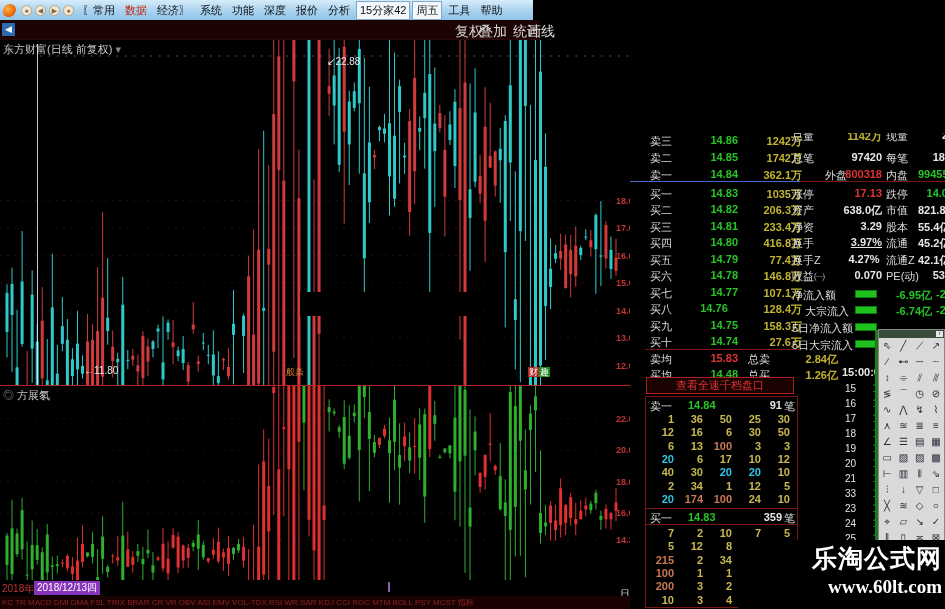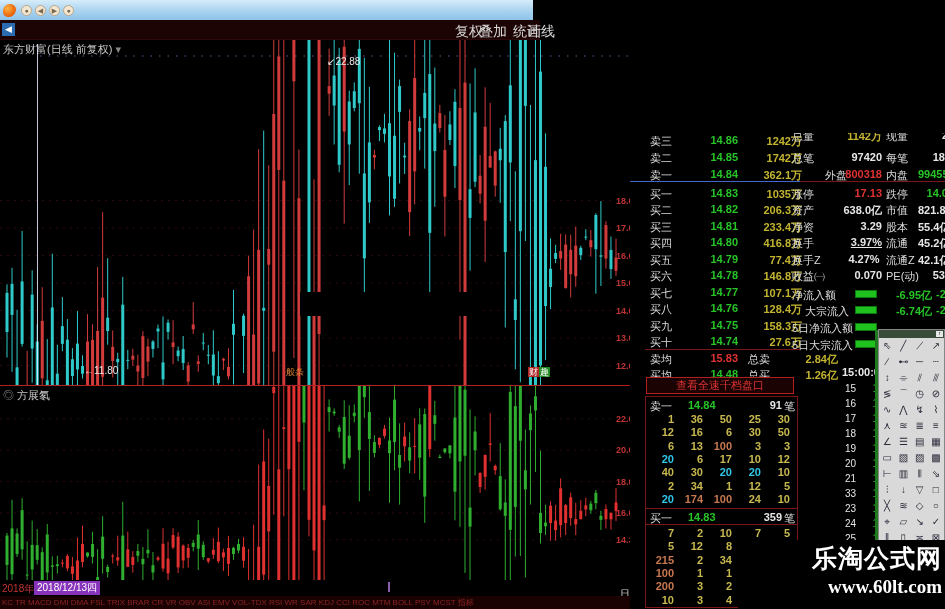--- a/index.html
+++ b/index.html
@@ -78,20 +78,34 @@
 <body>
 
 <div id="screen">
 
   <div id="menubar" class="abs">
     <span class="logo"></span>
     <span class="navbtn">●</span>
     <span class="navbtn">◀</span>
     <span class="navbtn">▶</span>
     <span class="navbtn">●</span>
+    <span id="menu-items" style="display:flex">
+        <span class="menu-item">〖常用</span>
+        <span class="menu-item" style="color: rgb(194, 32, 0);">数据</span>
+        <span class="menu-item">经济〗</span>
+        <span class="menu-item">系统</span>
+        <span class="menu-item">功能</span>
+        <span class="menu-item">深度</span>
+        <span class="menu-item">报价</span>
+        <span class="menu-item">分析</span>
+        <span class="menu-item boxed">15分家42</span>
+        <span class="menu-item boxed">周五</span>
+        <span class="menu-item">工具</span>
+        <span class="menu-item">帮助</span>
+      </span>
   </div>
 
   <div id="periodbar" class="abs">
     <span class="backbtn">◀</span>
     <span id="period-right">
         <span class="pright" style="left: 455px;">复权</span>
         <span class="pright" style="left: 479px;">叠加</span>
         <span class="pright" style="left: 513px;">统计</span>
         <span class="pright" style="left: 527px;">画线</span>
       </span>
@@ -685,21 +699,21 @@
           <span class="grn num rahalf" style="left: 60px; width: 48px;">14.78</span>
           <span class="yel num rahalf" style="left: 110px; width: 62px;">146.8万</span>
         </div>
         <div class="prow" style="top: 286px; left: 0px;">
           <span class="lbl" style="position: absolute; left: 20px;">买七</span>
           <span class="grn num rahalf" style="left: 60px; width: 48px;">14.77</span>
           <span class="yel num rahalf" style="left: 110px; width: 62px;">107.1万</span>
         </div>
         <div class="prow" style="top: 302px; left: 0px;">
           <span class="lbl" style="position: absolute; left: 20px;">买八</span>
-          <span class="grn num rahalf" style="left: 60px; width: 48px;">14.76</span>
+          <span class="grn num rahalf" style="left: 60px; width: 48px; text-align: center;">14.76</span>
           <span class="yel num rahalf" style="left: 110px; width: 62px;">128.4万</span>
         </div>
         <div class="prow" style="top: 319px; left: 0px;">
           <span class="lbl" style="position: absolute; left: 20px;">买九</span>
           <span class="grn num rahalf" style="left: 60px; width: 48px;">14.75</span>
           <span class="yel num rahalf" style="left: 110px; width: 62px;">158.3万</span>
         </div>
         <div class="prow" style="top: 335px; left: 0px;">
           <span class="lbl" style="position: absolute; left: 20px;">买十</span>
           <span class="grn num rahalf" style="left: 60px; width: 48px;">14.74</span>

